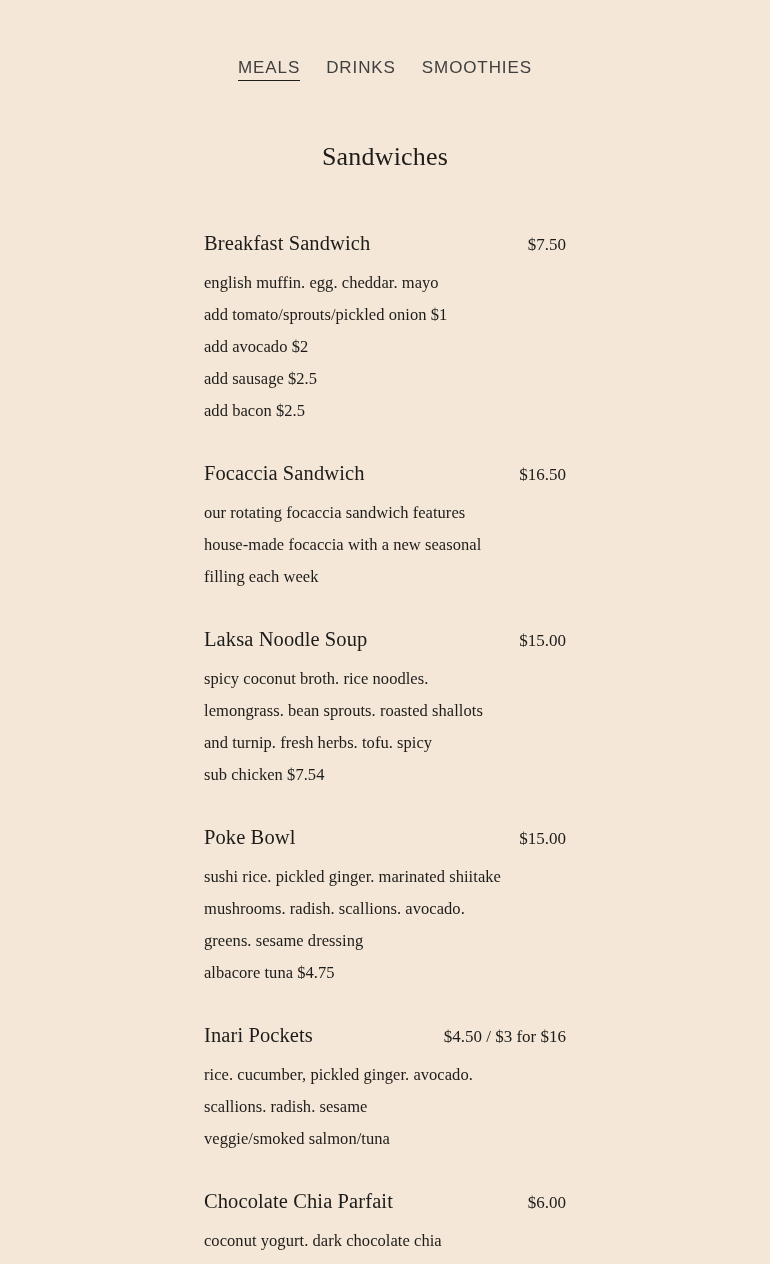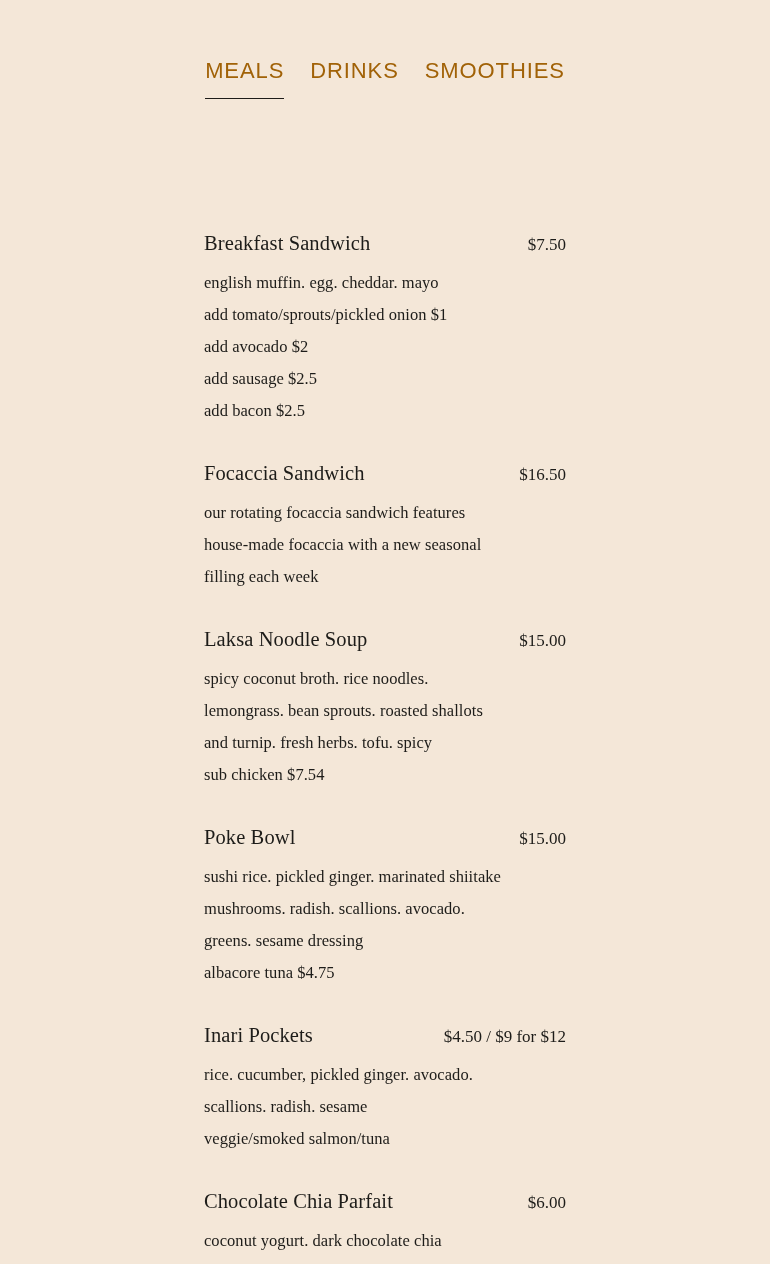--- a/index.html
+++ b/index.html
@@ -28,25 +28,25 @@
     top: 58px;
     left: 0;
     width: 770px;
     display: flex;
     justify-content: center;
     align-items: baseline;
     gap: 26px;
   }
   .nav-item {
     font-family: "Liberation Sans", "DejaVu Sans", sans-serif;
-    font-size: 22px;
+    font-size: 17px;
     letter-spacing: 0.9px;
-    color: #a16207;
+    color: #404040;
     text-decoration: none;
-    padding-bottom: 14px;
+    padding-bottom: 2px;
     cursor: pointer;
     white-space: nowrap;
   }
   .nav-item.active {
     border-bottom: 1.3px solid #1d1c19;
   }
 
   
   .section-title {
     position: absolute;
@@ -104,20 +104,21 @@
 <body>
 
 <div class="page">
 
   <nav class="nav">
       <a class="nav-item active">MEALS</a>
       <a class="nav-item">DRINKS</a>
       <a class="nav-item">SMOOTHIES</a>
     </nav>
 
+  <h1 class="section-title">Sandwiches</h1>
 
   <div class="menu">
       <div class="item">
         <div class="item-head">
           <span class="item-name">Breakfast Sandwich</span>
           <span class="item-price">$7.50</span>
         </div>
         <div class="desc-line">english muffin. egg. cheddar. mayo</div>
         <div class="desc-line">add tomato/sprouts/pickled onion $1</div>
         <div class="desc-line">add avocado $2</div>
@@ -149,21 +150,21 @@
           <span class="item-price">$15.00</span>
         </div>
         <div class="desc-line">sushi rice. pickled ginger. marinated shiitake</div>
         <div class="desc-line">mushrooms. radish. scallions. avocado.</div>
         <div class="desc-line">greens. sesame dressing</div>
         <div class="desc-line">albacore tuna $4.75</div>
       </div>
       <div class="item">
         <div class="item-head">
           <span class="item-name">Inari Pockets</span>
-          <span class="item-price">$4.50 / $9 for $12</span>
+          <span class="item-price">$4.50 / $3 for $16</span>
         </div>
         <div class="desc-line">rice. cucumber, pickled ginger. avocado.</div>
         <div class="desc-line">scallions. radish. sesame</div>
         <div class="desc-line">veggie/smoked salmon/tuna</div>
       </div>
       <div class="item">
         <div class="item-head">
           <span class="item-name">Chocolate Chia Parfait</span>
           <span class="item-price">$6.00</span>
         </div>

